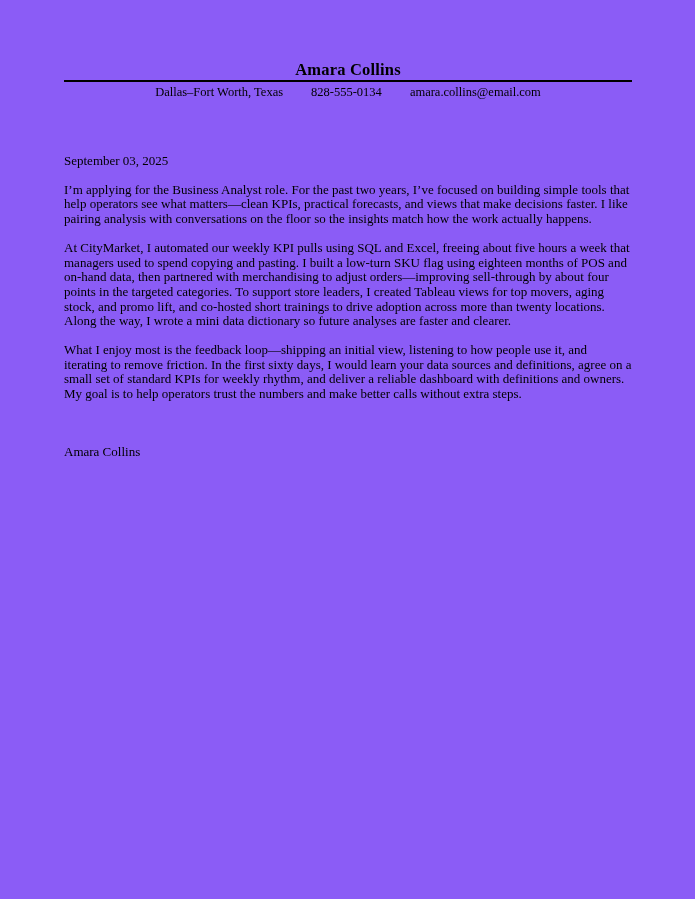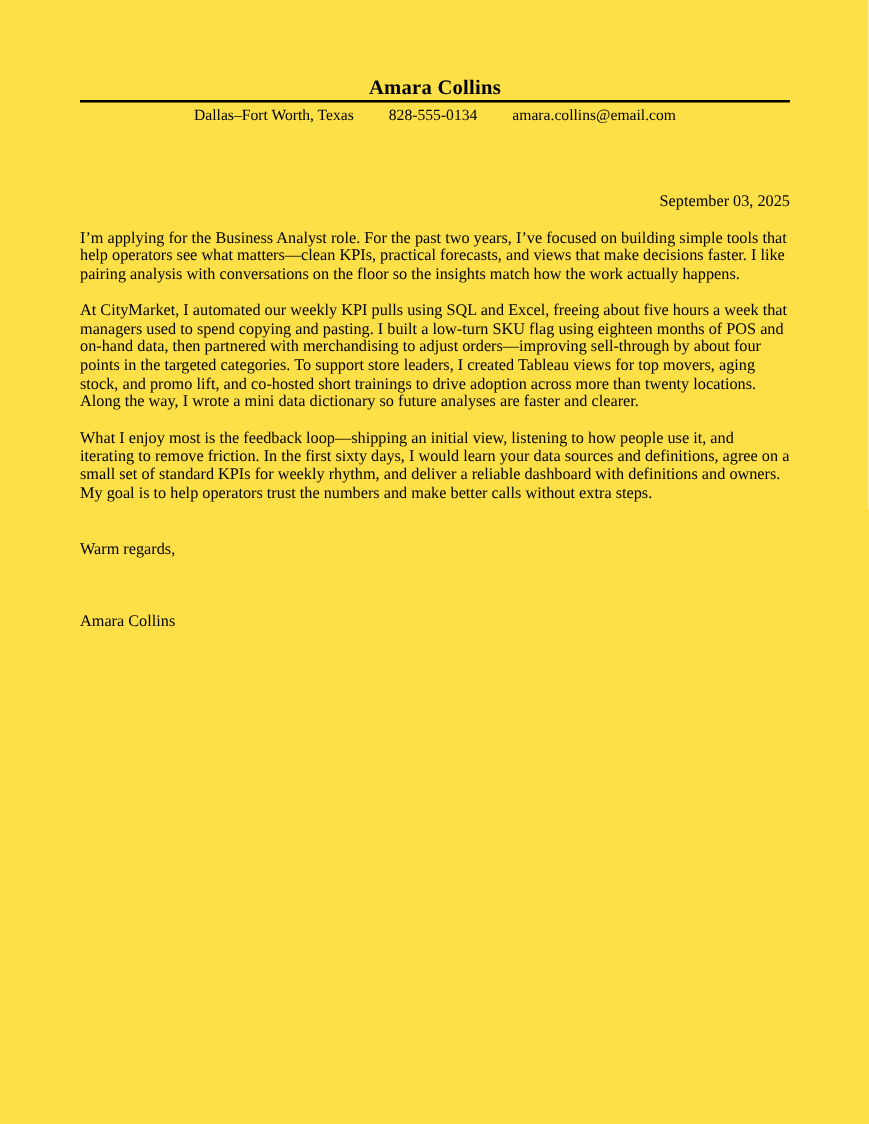--- a/index.html
+++ b/index.html
@@ -4,21 +4,21 @@
 <style>
   html, body {
     margin: 0;
     padding: 0;
     background: #ffffff;
   }
   .page {
     position: relative;
     width: 695px;
     height: 899px;
-    background: #fde047;
+    background: #8b5cf6;
     color: #000000;
     font-family: "Liberation Serif", "DejaVu Serif", serif;
     overflow: hidden;
     box-sizing: border-box;
     padding: 61px 63px 0 64px;
   }
   .header-name {
     margin: 0;
     text-align: center;
     font-size: 16.5px;
@@ -38,21 +38,20 @@
     gap: 28px;
     font-size: 12.5px;
     line-height: 14px;
   }
   .body-text {
     font-size: 13px;
     line-height: 14.7px;
   }
   .date-line {
     margin-top: 55px;
-    text-align: right;
   }
   .greeting {
     margin-top: 29px;
   }
   p.letter-paragraph {
     margin: 14px 0 0 0;
   }
   .closing {
     margin-top: 30px;
   }
@@ -79,18 +78,17 @@
     <div class="date-line">September 03, 2025</div>
 
 
     <p class="letter-paragraph">I’m applying for the Business Analyst role. For the past two years, I’ve focused on building simple tools that help operators see what matters—clean KPIs, practical forecasts, and views that make decisions faster. I like pairing analysis with conversations on the floor so the insights match how the work actually happens.</p>
 
     <p class="letter-paragraph">At CityMarket, I automated our weekly KPI pulls using SQL and Excel, freeing about five hours a week that managers used to spend copying and pasting. I built a low-turn SKU flag using eighteen months of POS and on-hand data, then partnered with merchandising to adjust orders—improving sell-through by about four points in the targeted categories. To support store leaders, I created Tableau views for top movers, aging stock, and promo lift, and co-hosted short trainings to drive adoption across more than twenty locations. Along the way, I wrote a mini data dictionary so future analyses are faster and clearer.</p>
 
     <p class="letter-paragraph">What I enjoy most is the feedback loop—shipping an initial view, listening to how people use it, and iterating to remove friction. In the first sixty days, I would learn your data sources and definitions, agree on a small set of standard KPIs for weekly rhythm, and deliver a reliable dashboard with definitions and owners. My goal is to help operators trust the numbers and make better calls without extra steps.</p>
 
 
-    <div class="closing">Warm regards,</div>
 
     <div class="signature">Amara Collins</div>
   </main>
 
 </div>
 
 </body></html>

